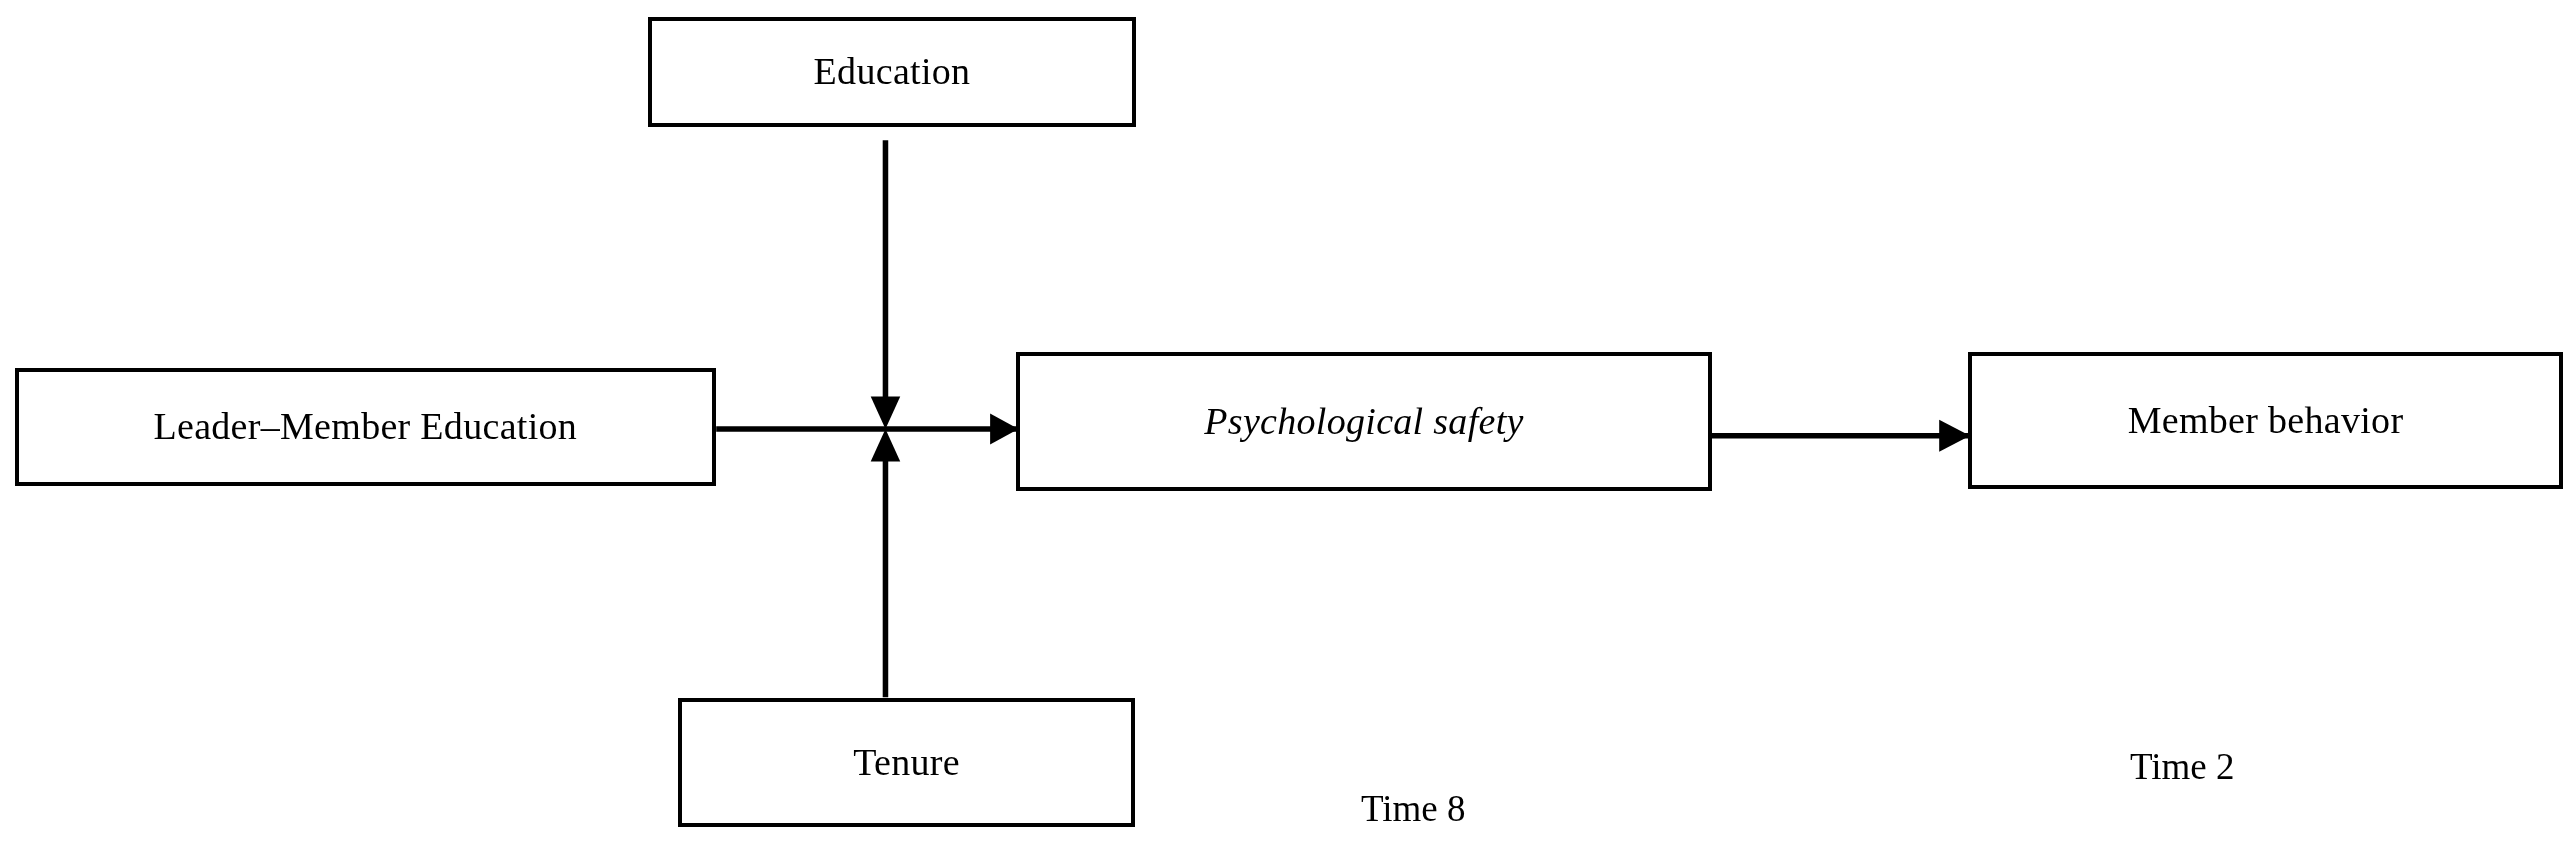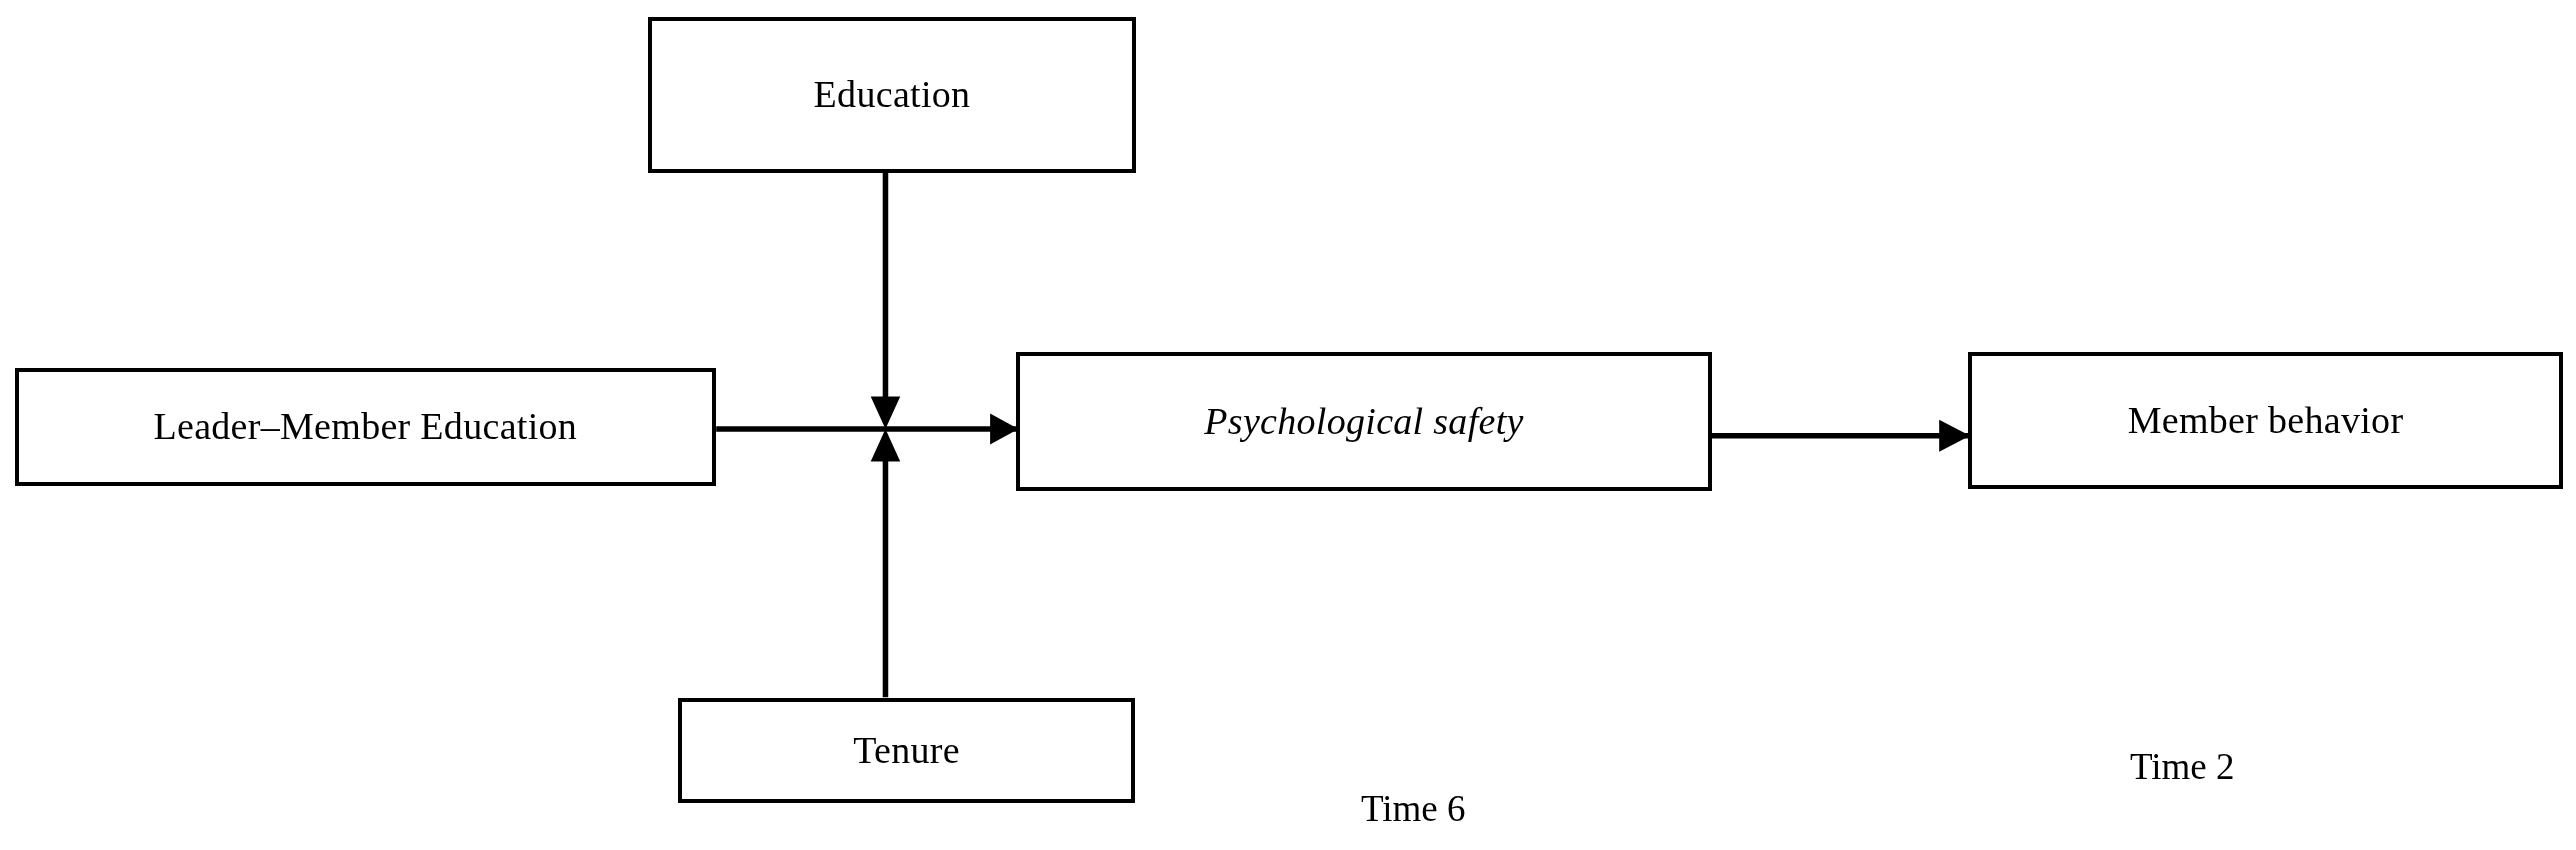--- a/index.html
+++ b/index.html
@@ -41,25 +41,25 @@
   }
   #edge-layer {
     position: absolute;
     left: 0;
     top: 0;
     width: 2576px;
     height: 850px;
     pointer-events: none;
   }
   
-  #box-education      { left: 648px; top: 17px;   width: 488px;  height: 156px; }
+  #box-education      { left: 648px; top: 17px;   width: 488px;  height: 110px; }
   #box-lmx            { left: 14.8px;   top: 368px;  width: 701px; height: 118px; }
   #box-psych-safety   { left: 1016px; top: 352px;  width: 696px; height: 139px; font-style: italic; }
   #box-voice-behavior { left: 1968px; top: 352px;  width: 595px;  height: 137px; }
-  #box-tenure         { left: 678px; top: 698px; width: 457px;  height: 105px; text-align: right; }
+  #box-tenure         { left: 678px; top: 698px; width: 457px;  height: 129px; text-align: right; }
   #label-time-1       { left: 1361px; top: 790px; }
   #label-time-2       { left: 2130px; top: 748px; }
 </style>
 </head>
 <body>
 
 <div id="canvas">
 
   <svg id="edge-layer" viewBox="0 0 4184 1381">
 
@@ -93,18 +93,18 @@
   </div>
 
   <div class="node-box" id="box-voice-behavior">
     <span class="node-label">Member behavior</span>
   </div>
 
   <div class="node-box" id="box-tenure">
     <span class="node-label">Tenure</span>
   </div>
 
-  <div class="time-label" id="label-time-1">Time 6</div>
+  <div class="time-label" id="label-time-1">Time 8</div>
 
   <div class="time-label" id="label-time-2">Time 2</div>
 
 </div>
 
 
 </body></html>

